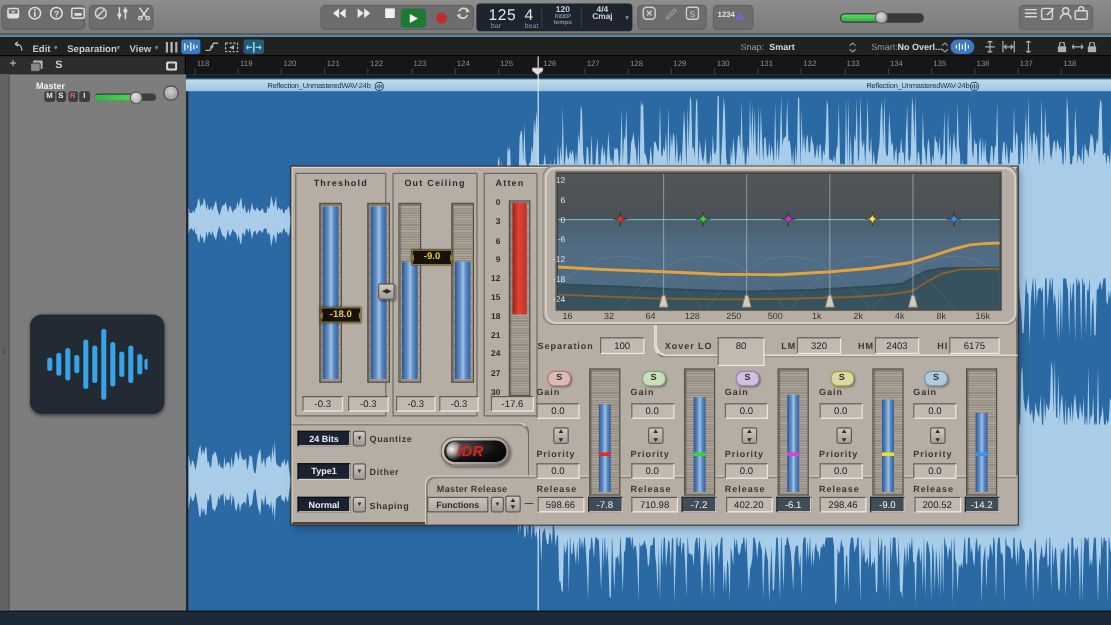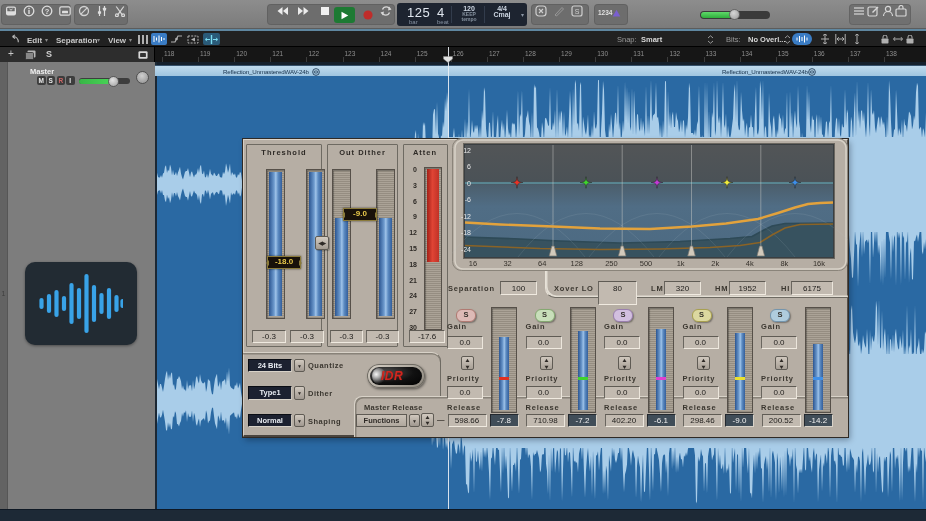--- a/index.html
+++ b/index.html
@@ -249,21 +249,21 @@
   <div style="position:absolute;left:203px;top:2px;width:17px;height:12px;background:#2a5a78;border-radius:2px"></div>
   <svg style="position:absolute;left:205px;top:3.5px;width:13px;height:9px" viewBox="0 0 13 9">
       <line x1="6.5" y1="0" x2="6.5" y2="9" stroke="#7adcf0" stroke-width="1.4"></line>
       <path d="M5,4.5 L1,4.5 M1.8,2.8 L0.5,4.5 L1.8,6.2 M8,4.5 L12,4.5 M11.2,2.8 L12.5,4.5 L11.2,6.2" stroke="#7adcf0" stroke-width="1" fill="none"></path>
     </svg>
   <span class="t2lab" style="left:617px">Snap:</span>
     <span class="t2val" style="left:641px">Smart</span>
   <svg style="position:absolute;left:707px;top:4px;width:7px;height:9px" viewBox="0 0 7 9">
       <path d="M1,3 L3.5,0.8 L6,3 M1,6 L3.5,8.2 L6,6" stroke="#9a9a9a" stroke-width="1" fill="none"></path>
     </svg>
-  <span class="t2lab" style="left:726px">Bits:</span>
+  <span class="t2lab" style="left:726px">Smart:</span>
     <span class="t2val" style="left:748px">No Overl...</span>
   <svg style="position:absolute;left:784px;top:4px;width:7px;height:9px" viewBox="0 0 7 9">
       <path d="M1,3 L3.5,0.8 L6,3 M1,6 L3.5,8.2 L6,6" stroke="#9a9a9a" stroke-width="1" fill="none"></path>
     </svg>
   <div style="position:absolute;left:792px;top:2px;width:20px;height:12px;background:#3a7cc4;border-radius:6px"></div>
   <svg style="position:absolute;left:796px;top:4px;width:12px;height:8px" viewBox="0 0 12 8">
       <g stroke="#fff" stroke-width="1">
         <line x1="1" y1="2.5" x2="1" y2="5.5"></line>
         <line x1="3.5" y1="1" x2="3.5" y2="7"></line>
         <line x1="6" y1="2" x2="6" y2="6"></line>
@@ -419,21 +419,21 @@
 <svg id="phmark" viewBox="0 0 10 7">
     <path d="M0.5,0.5 L9.5,0.5 L9.5,3 L5,6.5 L0.5,3 Z" fill="#e0e0e0" stroke="#888" stroke-width="0.5"></path>
   </svg>
 
 <div id="plugin"></div>
 <div id="plugparts">
     <div class="grp" style="left:246px;top:144px;width:76px;height:203px"></div>
     <div class="grp" style="left:327px;top:144px;width:71px;height:203px"></div>
     <div class="grp" style="left:403px;top:144px;width:44.5px;height:203px"></div>
     <div class="glab" style="left:246px;top:148px;width:76px">Threshold</div>
-    <div class="glab" style="left:327px;top:148px;width:71px">Out Dither</div>
+    <div class="glab" style="left:327px;top:148px;width:71px">Out Ceiling</div>
     <div class="glab" style="left:403px;top:148px;width:44px">Atten</div>
     <div class="trk" style="left:266px;top:169px;width:19px;height:150px"></div>
     <div class="bluebar" style="left:269.0px;top:172px;width:13px;height:144px"></div>
     <div class="trk" style="left:306px;top:169px;width:19px;height:150px"></div>
     <div class="bluebar" style="left:309.0px;top:172px;width:13px;height:144px"></div>
     <div class="vbox" style="left:252px;top:330px;width:34px;height:13px;font-size:8px;line-height:12px">-0.3</div>
     <div class="vbox" style="left:290px;top:330px;width:34px;height:13px;font-size:8px;line-height:12px">-0.3</div>
     <div class="tag" style="left:267px;top:256px"><span>-18.0</span></div>
     <div class="linkb" style="left:315px;top:236px">◀▶</div>
     <div class="trk" style="left:332px;top:169px;width:19px;height:150px"></div>
@@ -458,21 +458,21 @@
     <div class="redbar" style="left:427px;top:168.5px;width:12px;height:93.5px"></div>
     <div class="vbox" style="left:409px;top:330px;width:36px;height:13px;font-size:8px;line-height:12px">-17.6</div>
     <div class="xpanel"></div>
     <div class="plab" style="left:448px;top:284px">Separation</div>
     <div class="vbox" style="left:500px;top:281px;width:37px;height:14px;font-size:8px;line-height:13px">100</div>
     <div class="plab" style="left:554px;top:284px">Xover LO</div>
     <div class="vbox" style="left:598px;top:281px;width:39px;height:24px;font-size:8px;line-height:13px">80</div>
     <div class="plab" style="left:651px;top:284px">LM</div>
     <div class="vbox" style="left:664px;top:281px;width:37px;height:14px;font-size:8px;line-height:13px">320</div>
     <div class="plab" style="left:715px;top:284px">HM</div>
-    <div class="vbox" style="left:729px;top:281px;width:37px;height:14px;font-size:8px;line-height:13px">1952</div>
+    <div class="vbox" style="left:729px;top:281px;width:37px;height:14px;font-size:8px;line-height:13px">2403</div>
     <div class="plab" style="left:781px;top:284px">HI</div>
     <div class="vbox" style="left:791px;top:281px;width:42px;height:14px;font-size:8px;line-height:13px">6175</div>
     <div class="blpanel"></div>
     <div class="mrpanel"></div>
     <div class="sbtn" style="left:456px;top:309px;background:#ddbab6;border-color:#b07a72">S</div>
     <div class="plab" style="left:447px;top:322px">Gain</div>
     <div class="vbox" style="left:447px;top:336px;width:36px;height:12.5px;font-size:8px;line-height:11.5px">0.0</div>
     <div class="spin" style="left:461px;top:356px">
       <div class="spt">▲</div>
       <div class="spb">▼</div>

